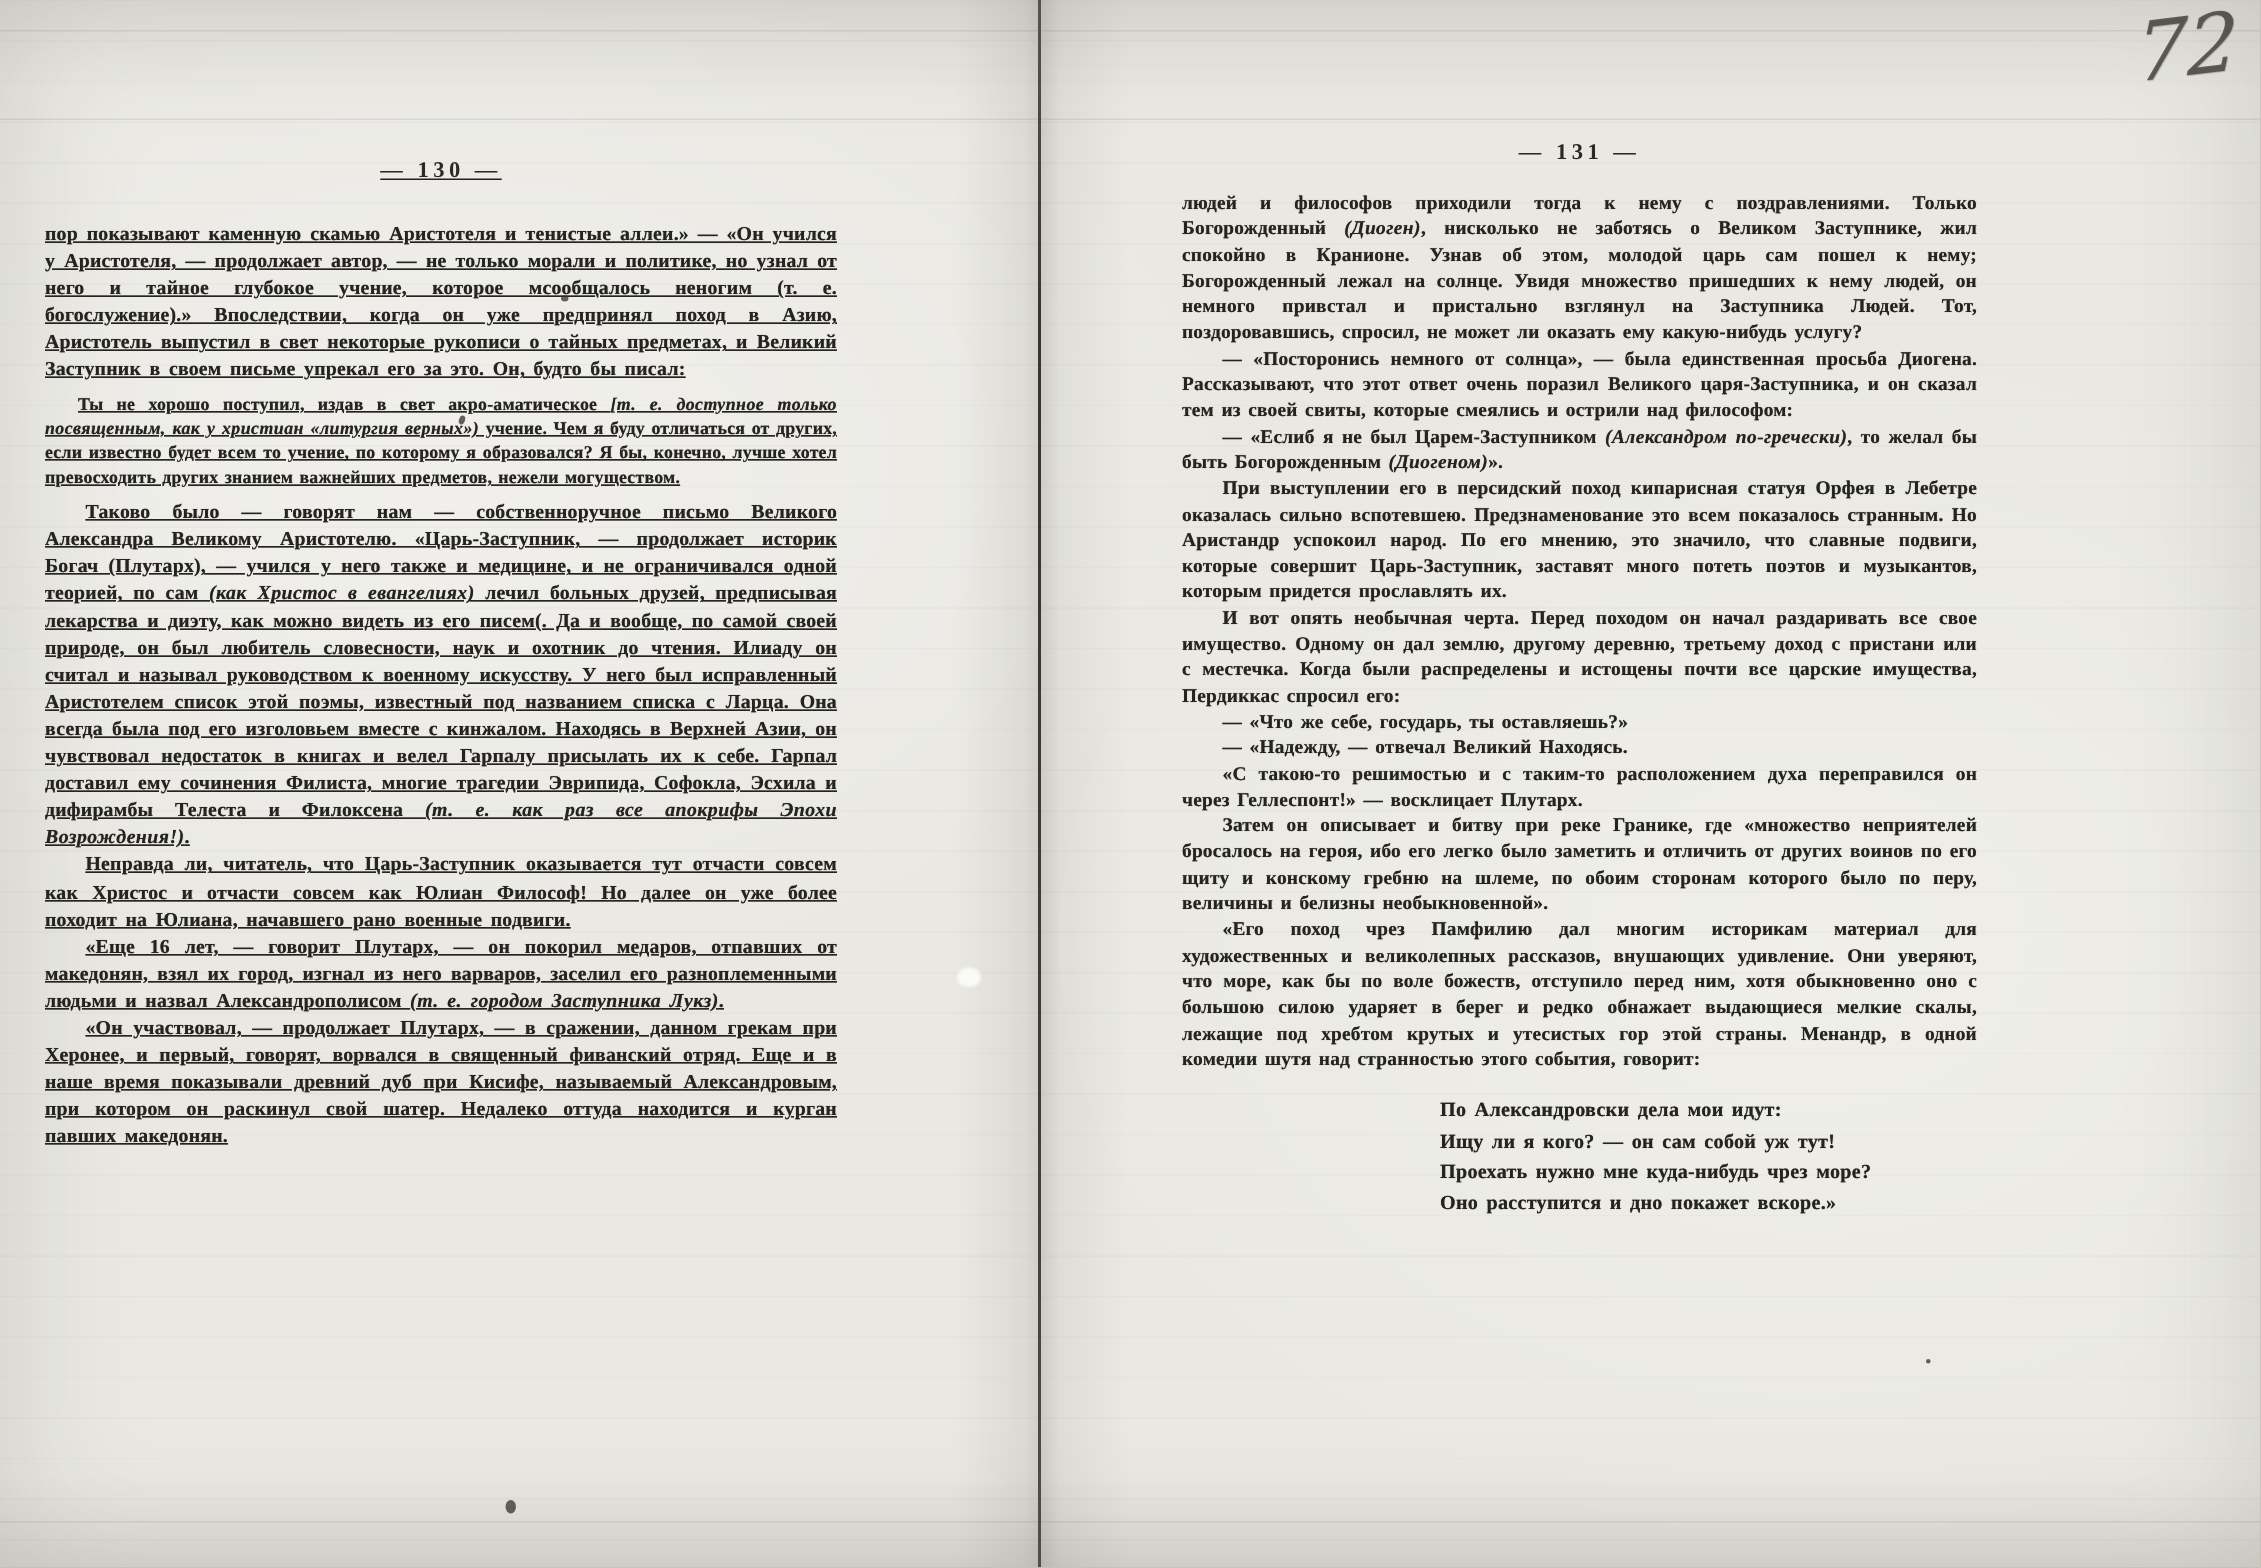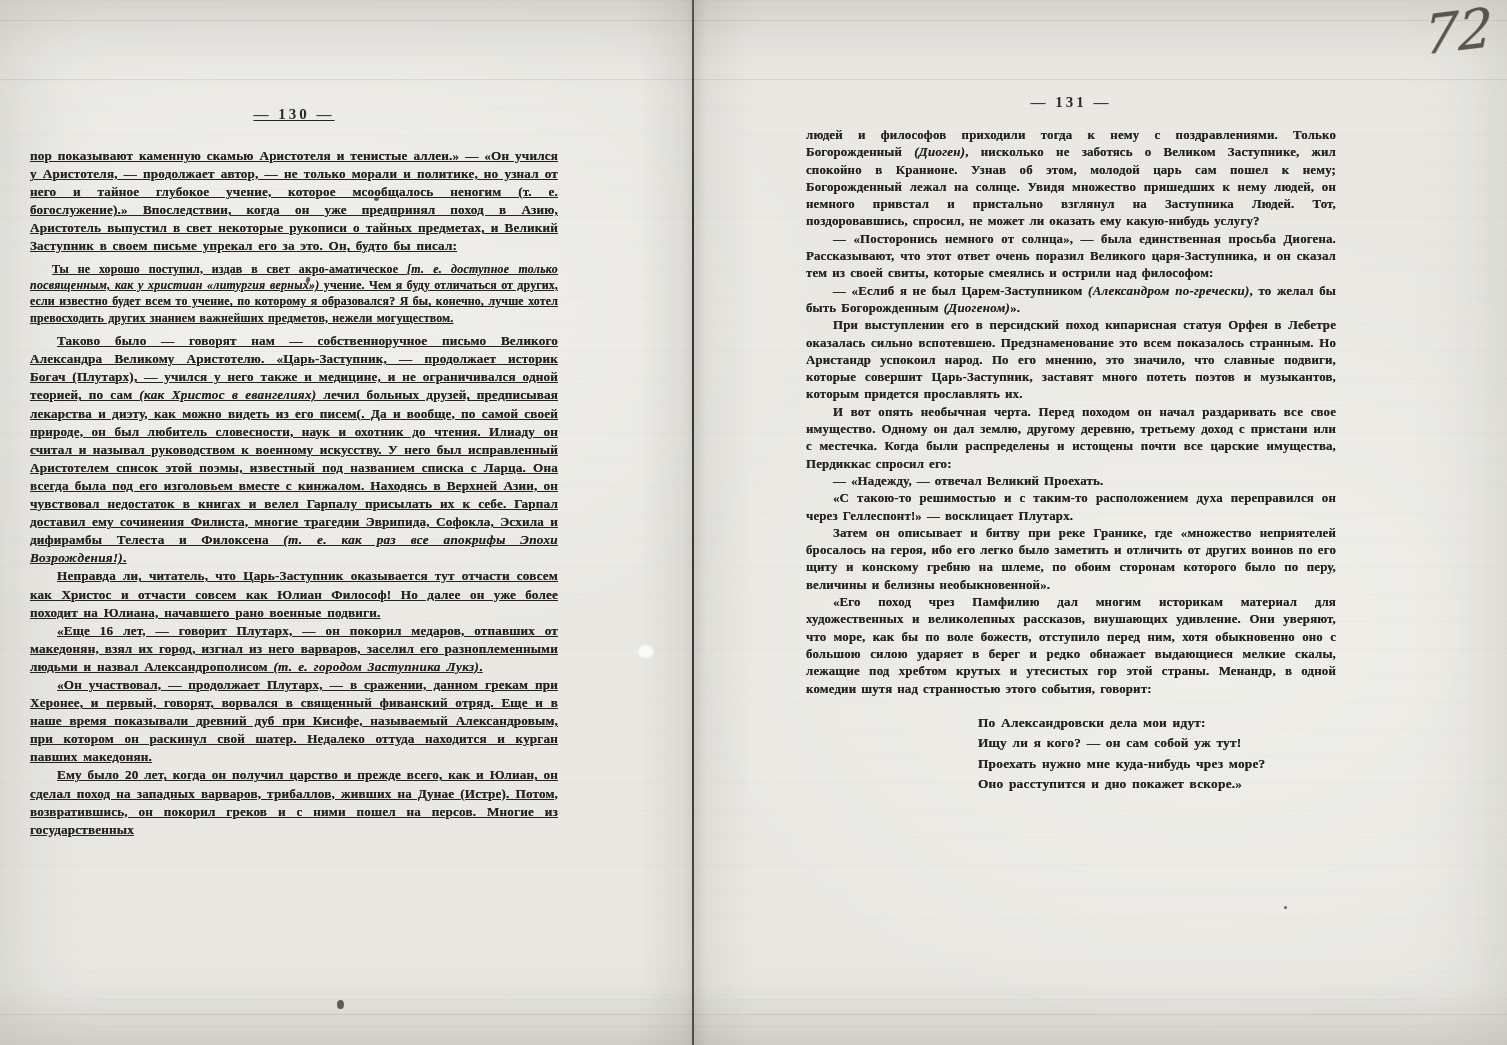--- a/index.html
+++ b/index.html
@@ -22,21 +22,21 @@
   .fold-shade{
     position:absolute;top:0;left:636px;width:118px;height:100%;
     background:linear-gradient(90deg, transparent, rgba(95,92,82,0.10) 40%, rgba(70,68,60,0.17) 50%, rgba(95,92,82,0.08) 60%, transparent);
   }
   .fold{
     position:absolute;top:0;left:692px;width:2px;height:100%;
     background:linear-gradient(180deg,#55534c,#35342f 20%,#3d3b35 70%,#504e47);
   }
   .page{position:absolute;}
   .page--left{left:30px;top:106px;width:528px;height:930px;overflow:hidden;text-decoration:underline;}
-  .page--right{left:806px;top:94px;width:530px;height:944px;overflow:hidden;}
+  .page--right{left:788px;top:94px;width:530px;height:944px;overflow:hidden;}
   .pagenum{
     text-align:center;font-weight:700;font-size:15px;letter-spacing:3px;
     color:#2a2925;margin:0 0 24px 0;
   }
   .page--right .pagenum{margin-bottom:16px;}
   .para{
     margin:0;
     font-weight:700;
     font-size:13.2px;
     line-height:18.1px;
@@ -89,33 +89,33 @@
     <div class="pagenum">— 130 —</div>
     <div class="col">
         <p class="para"><span>пор показывают каменную скамью Аристотеля и тенистые аллеи.» — «Он учился у Аристотеля, — продолжает автор, — не только морали и политике, но узнал от него и тайное глубокое учение, которое мсообщалось неногим (т. е. богослужение).» Впоследствии, когда он уже предпринял поход в Азию, Аристотель выпустил в свет некоторые рукописи о тайных предметах, и Великий Заступник в своем письме упрекал его за это. Он, будто бы писал:</span></p>
         <div class="letter">
           <p class="para indent"><span>Ты не хорошо поступил, издав в свет акро-аматическое </span><span class="it">[т. е. доступное только посвященным, как у христиан «литургия верных»)</span><span> учение. Чем я буду отличаться от других, если известно будет всем то учение, по которому я образовался? Я бы, конечно, лучше хотел превосходить других знанием важнейших предметов, нежели могуществом.</span></p>
         </div>
         <p class="para indent"><span>Таково было — говорят нам — собственноручное письмо Великого Александра Великому Аристотелю. «Царь-Заступник, — продолжает историк Богач (Плутарх), — учился у него также и медицине, и не ограничивался одной теорией, по сам </span><span class="it">(как Христос в евангелиях)</span><span> лечил больных друзей, предписывая лекарства и диэту, как можно видеть из его писем(. Да и вообще, по самой своей природе, он был любитель словесности, наук и охотник до чтения. Илиаду он считал и называл руководством к военному искусству. У него был исправленный Аристотелем список этой поэмы, известный под названием списка с Ларца. Она всегда была под его изголовьем вместе с кинжалом. Находясь в Верхней Азии, он чувствовал недостаток в книгах и велел Гарпалу присылать их к себе. Гарпал доставил ему сочинения Филиста, многие трагедии Эврипида, Софокла, Эсхила и дифирамбы Телеста и Филоксена </span><span class="it">(т. е. как раз все апокрифы Эпохи Возрождения!)</span><span>.</span></p>
         <p class="para indent"><span>Неправда ли, читатель, что Царь-Заступник оказывается тут отчасти совсем как Христос и отчасти совсем как Юлиан Философ! Но далее он уже более походит на Юлиана, начавшего рано военные подвиги.</span></p>
         <p class="para indent"><span>«Еще 16 лет, — говорит Плутарх, — он покорил медаров, отпавших от македонян, взял их город, изгнал из него варваров, заселил его разноплеменными людьми и назвал Александрополисом </span><span class="it">(т. е. городом Заступника Лукз)</span><span>.</span></p>
         <p class="para indent"><span>«Он участвовал, — продолжает Плутарх, — в сражении, данном грекам при Херонее, и первый, говорят, ворвался в священный фиванский отряд. Еще и в наше время показывали древний дуб при Кисифе, называемый Александровым, при котором он раскинул свой шатер. Недалеко оттуда находится и курган павших македонян.</span></p>
-        <p class="para indent"><span>Ему было 20 лет, когда он получил царство и прежде всего, как и Юлиан, он сделал поход на западных варваров, трибаллов, живших на Дунае (Истре). Потом, возвратившись, он покорил греков и с ними пошел на персов. Многие из государственных</span></p>
       </div>
   </div>
 
   <div class="page page--right">
     <div class="pagenum">— 131 —</div>
     <div class="col">
         <p class="para"><span>людей и философов приходили тогда к нему с поздравлениями. Только Богорожденный </span><span class="it">(Диоген)</span><span>, нисколько не заботясь о Великом Заступнике, жил спокойно в Кранионе. Узнав об этом, молодой царь сам пошел к нему; Богорожденный лежал на солнце. Увидя множество пришедших к нему людей, он немного привстал и пристально взглянул на Заступника Людей. Тот, поздоровавшись, спросил, не может ли оказать ему какую-нибудь услугу?</span></p>
         <p class="para indent"><span>— «Посторонись немного от солнца», — была единственная просьба Диогена. Рассказывают, что этот ответ очень поразил Великого царя-Заступника, и он сказал тем из своей свиты, которые смеялись и острили над философом:</span></p>
         <p class="para indent"><span>— «Еслиб я не был Царем-Заступником </span><span class="it">(Александром по-гречески)</span><span>, то желал бы быть Богорожденным </span><span class="it">(Диогеном)</span><span>».</span></p>
         <p class="para indent"><span>При выступлении его в персидский поход кипарисная статуя Орфея в Лебетре оказалась сильно вспотевшею. Предзнаменование это всем показалось странным. Но Аристандр успокоил народ. По его мнению, это значило, что славные подвиги, которые совершит Царь-Заступник, заставят много потеть поэтов и музыкантов, которым придется прославлять их.</span></p>
         <p class="para indent"><span>И вот опять необычная черта. Перед походом он начал раздаривать все свое имущество. Одному он дал землю, другому деревню, третьему доход с пристани или с местечка. Когда были распределены и истощены почти все царские имущества, Пердиккас спросил его:</span></p>
-        <p class="para indent"><span>— «Надежду, — отвечал Великий Проехать.</span></p>
+        <p class="para indent"><span>— «Что же себе, государь, ты оставляешь?»</span></p>
+        <p class="para indent"><span>— «Надежду, — отвечал Великий Находясь.</span></p>
         <p class="para indent"><span>«С такою-то решимостью и с таким-то расположением духа переправился он через Геллеспонт!» — восклицает Плутарх.</span></p>
         <p class="para indent"><span>Затем он описывает и битву при реке Гранике, где «множество неприятелей бросалось на героя, ибо его легко было заметить и отличить от других воинов по его щиту и конскому гребню на шлеме, по обоим сторонам которого было по перу, величины и белизны необыкновенной».</span></p>
         <p class="para indent"><span>«Его поход чрез Памфилию дал многим историкам материал для художественных и великолепных рассказов, внушающих удивление. Они уверяют, что море, как бы по воле божеств, отступило перед ним, хотя обыкновенно оно с большою силою ударяет в берег и редко обнажает выдающиеся мелкие скалы, лежащие под хребтом крутых и утесистых гор этой страны. Менандр, в одной комедии шутя над странностью этого события, говорит:</span></p>
         <div class="verse">
           <div class="verse-line">По Александровски дела мои идут:</div>
           <div class="verse-line">Ищу ли я кого? — он сам собой уж тут!</div>
           <div class="verse-line">Проехать нужно мне куда-нибудь чрез море?</div>
           <div class="verse-line">Оно расступится и дно покажет вскоре.»</div>
         </div>
       </div>

